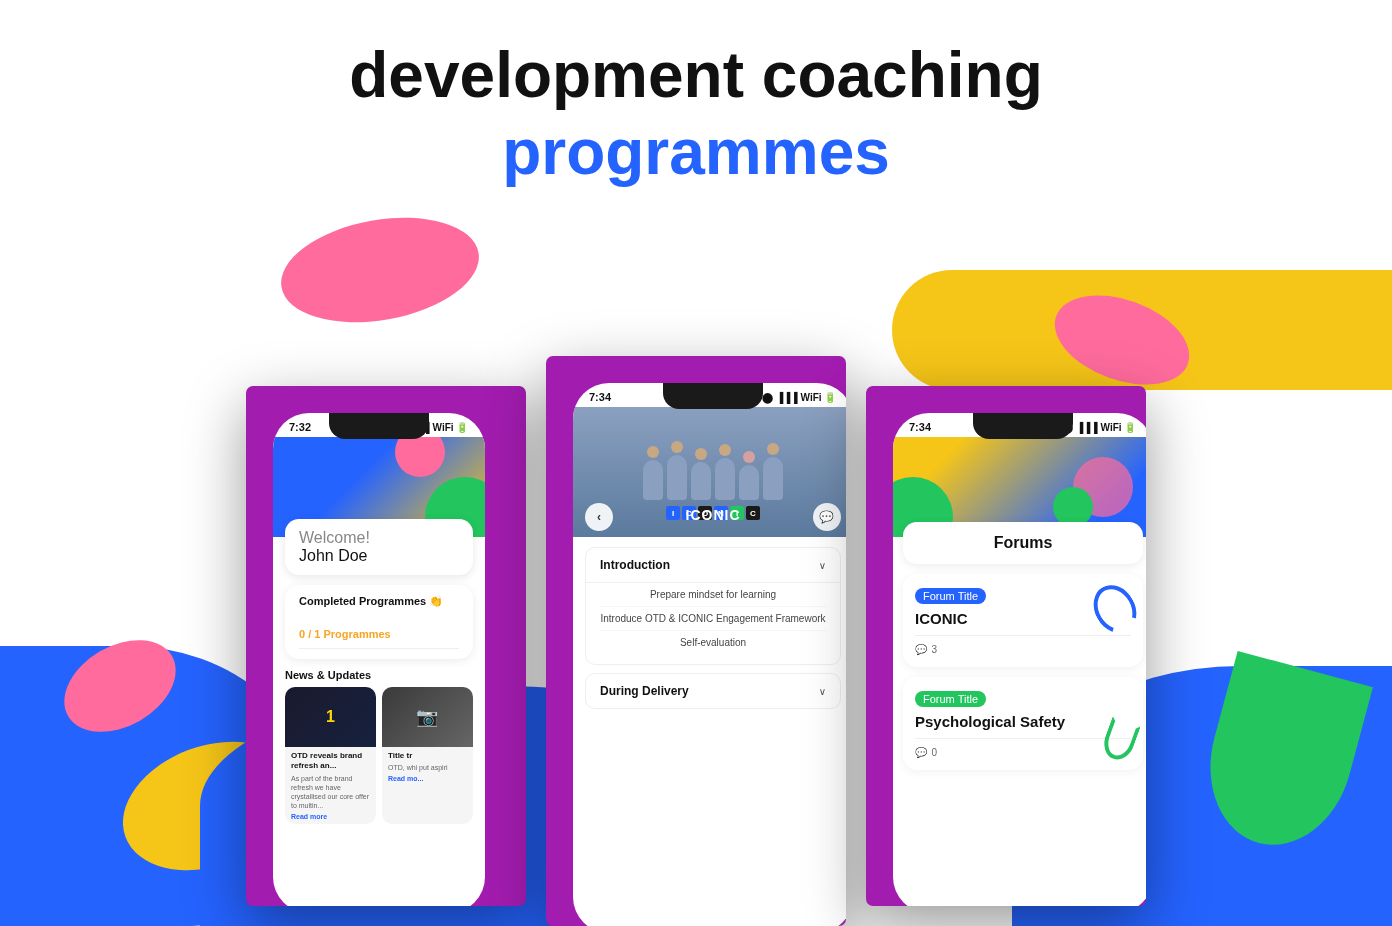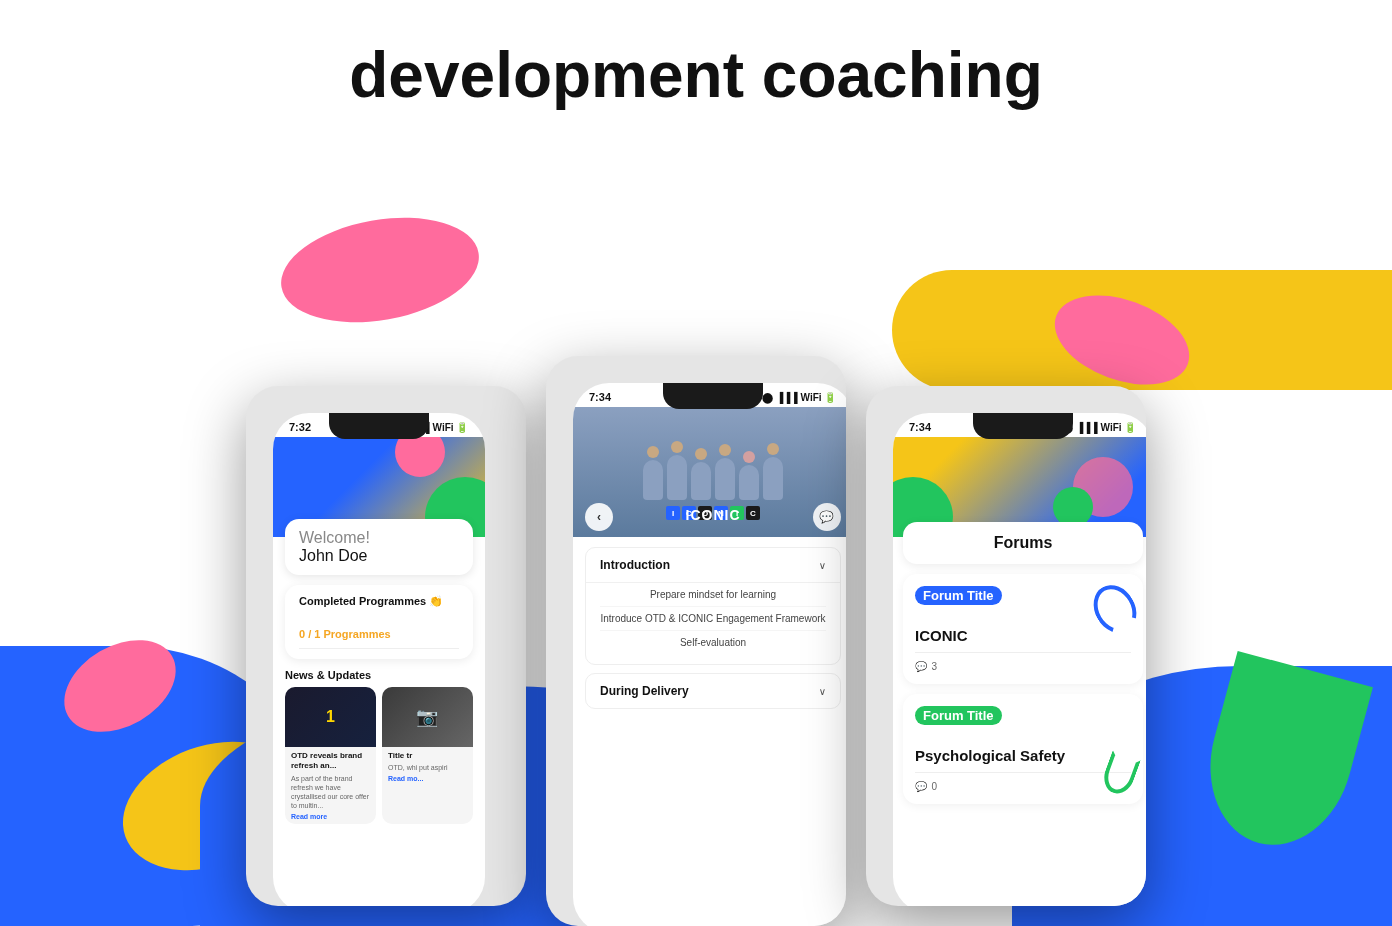--- a/index.html
+++ b/index.html
@@ -116,22 +116,22 @@
       left: 50%;
       transform: translateX(-50%);
       display: flex;
       align-items: flex-end;
       gap: 20px;
       z-index: 5;
     }
 
     
     .phone {
-      background: #e5e5e5;
-      border-radius: 32px;
+      background: #a21caf;
+      border-radius: 7px;
       padding: 27px;
       box-shadow: 0 20px 60px rgba(0,0,0,0.4);
       position: relative;
       overflow: hidden;
     }
     .phone-inner {
       background: #fff;
       border-radius: 36px;
       overflow: hidden;
       position: relative;
@@ -450,25 +450,25 @@
       border-radius: 14px;
       padding: 12px;
       box-shadow: 0 2px 10px rgba(0,0,0,0.06);
       margin-top: 10px;
       position: relative;
     }
     .forum-badge {
       display: inline-block;
       background: #2563FF;
       color: #fff;
-      font-size: 13px;
-      font-weight: 700;
+      font-size: 11px;
+      font-weight: 400;
       padding: 2px 8px;
       border-radius: 20px;
-      margin-bottom: 22px;
+      margin-bottom: 6px;
     }
     .forum-badge.green {
       background: #22C55E;
     }
     .forum-card-title {
       font-size: 15px;
       font-weight: 800;
       color: #111;
       margin-bottom: 6px;
     }
@@ -587,20 +587,21 @@
   <div class="blob-blue-mid"></div>
   <div class="blob-pink-top"></div>
   <div class="blob-yellow-right"></div>
   <div class="blob-blue-right"></div>
   <div class="blob-green-right"></div>
   <div class="blob-pink-right"></div>
 </div>
 
 <div class="hero-text">
   <div class="hero-title">development coaching</div>
+  <div class="hero-subtitle">programmes</div>
 </div>
 
 <div class="phones-container">
 
   <div class="phone phone-left">
     <div class="phone-inner">
       <div class="phone-notch"></div>
 
       <div class="status-bar">
         <span>7:32</span>

